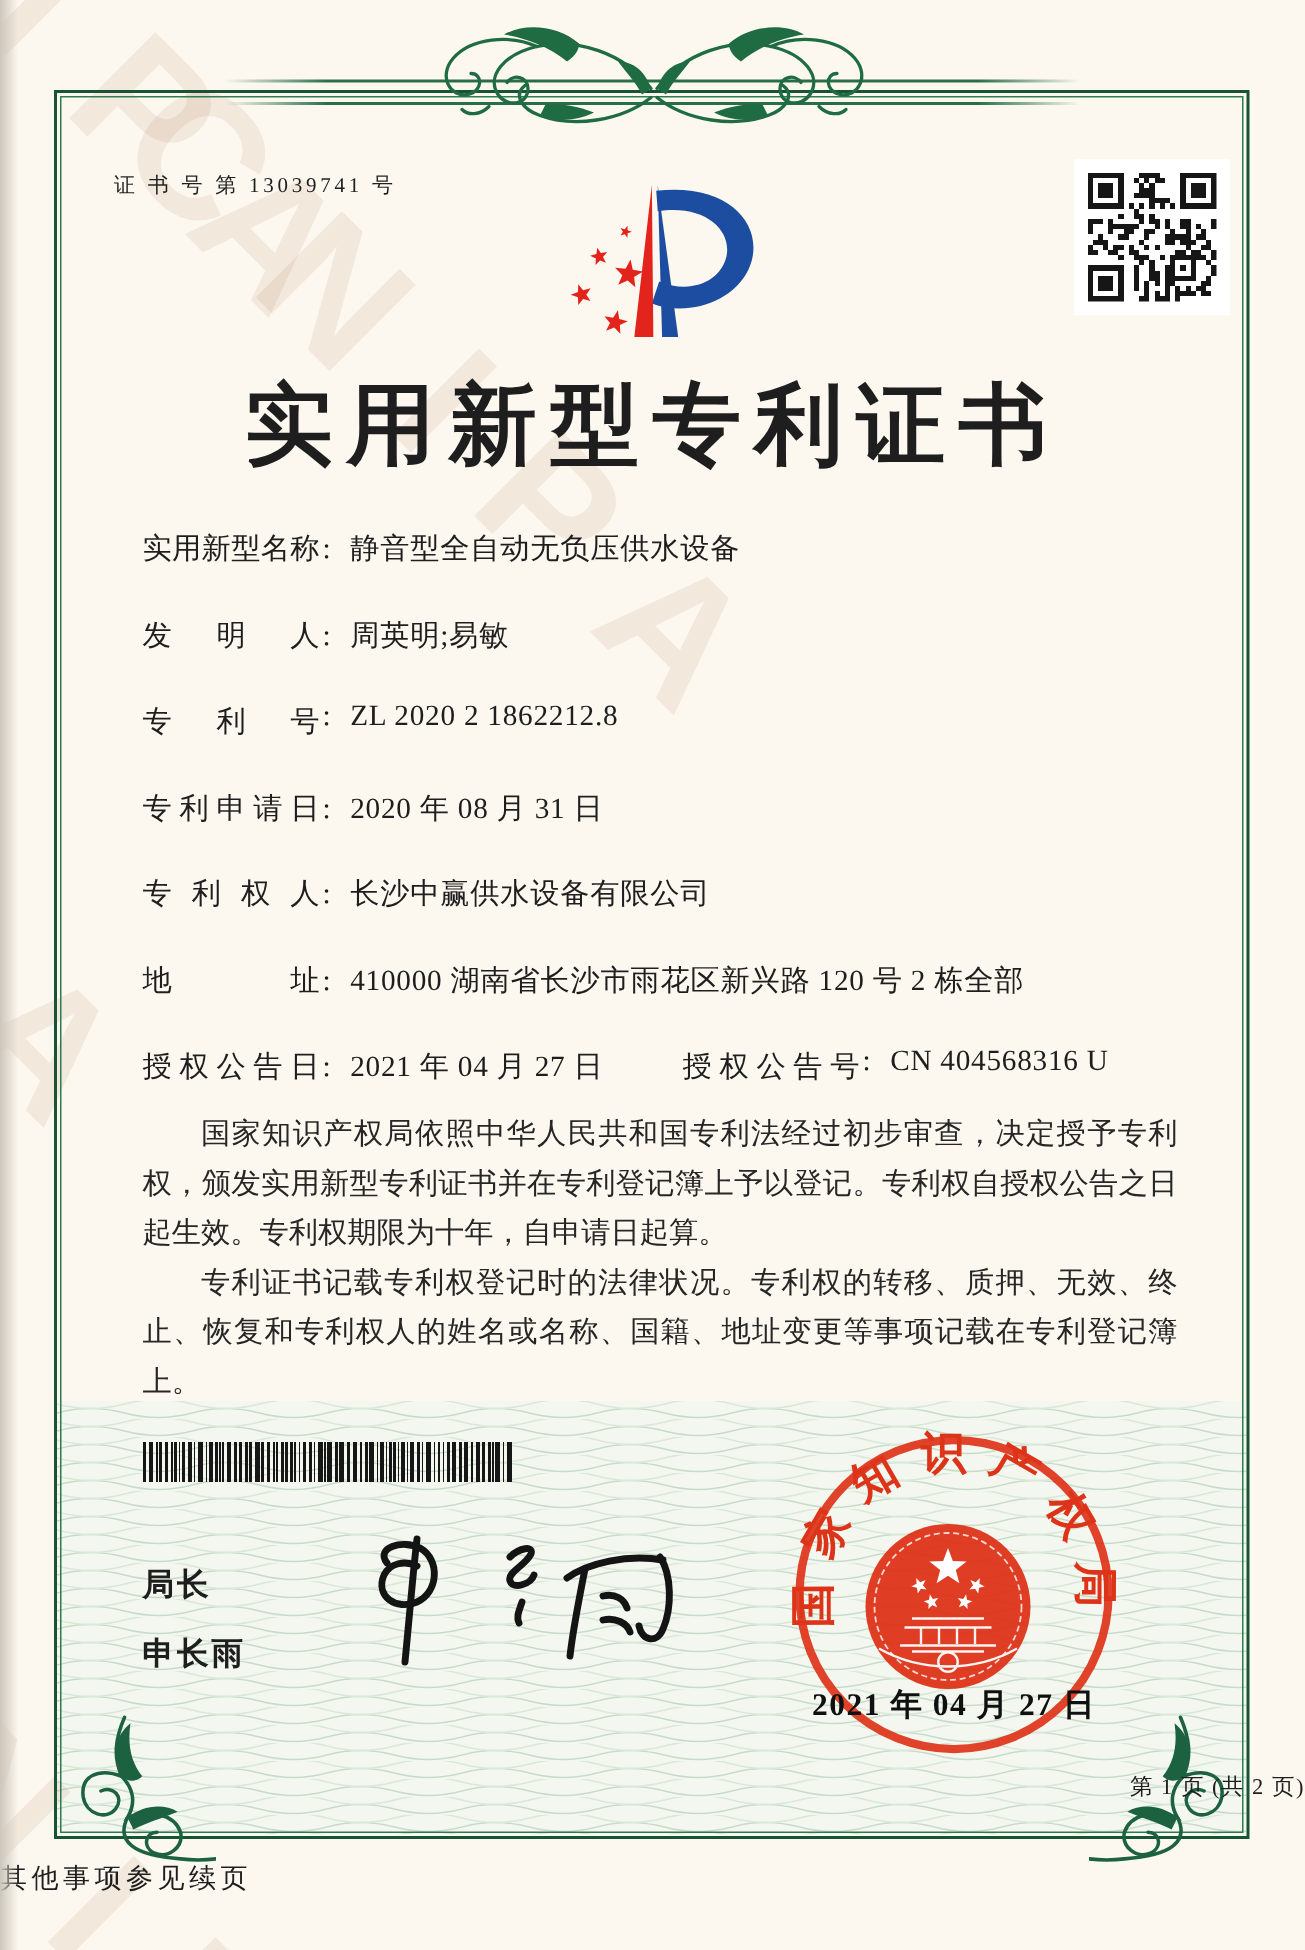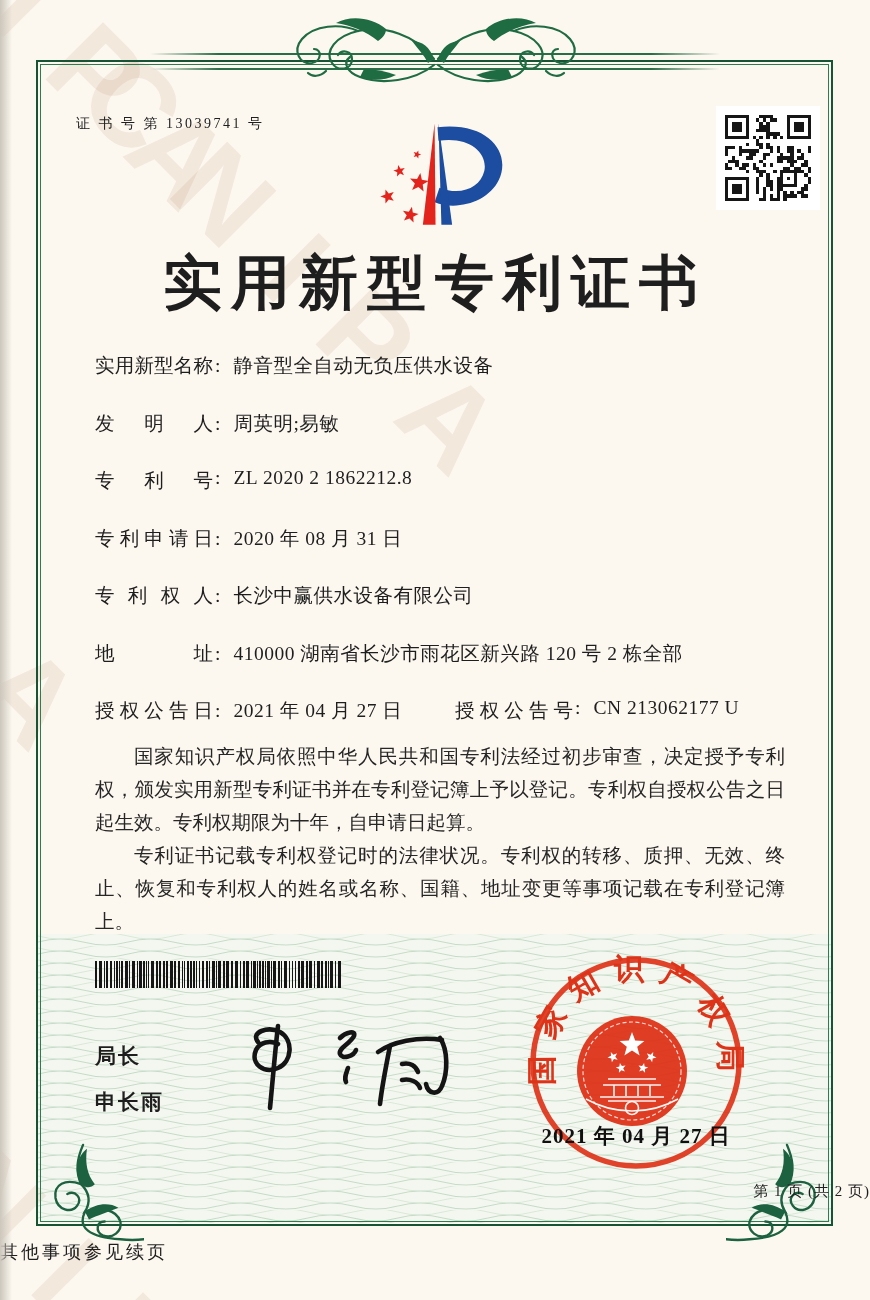--- a/index.html
+++ b/index.html
@@ -321,21 +321,21 @@
     </div>
     <div class="frow">
       <span class="flabel">专利权人</span><span class="fcolon">:</span><span class="fval">长沙中赢供水设备有限公司</span>
     </div>
     <div class="frow">
       <span class="flabel">地址</span><span class="fcolon">:</span><span class="fval">410000 湖南省长沙市雨花区新兴路 120 号 2 栋全部</span>
     </div>
     <div class="frow">
       <span class="flabel">授权公告日</span><span class="fcolon">:</span><span class="fval">2021 年 04 月 27 日</span>
       <span class="pair-abs">
-        <span class="flabel">授权公告号</span><span class="fcolon">:</span><span class="fval">CN 213062177 U</span>
+        <span class="flabel">授权公告号</span><span class="fcolon">:</span><span class="fval">CN 404568316 U</span>
       </span>
     </div>
   </div>
 
   <div class="body-text">
     <p>国家知识产权局依照中华人民共和国专利法经过初步审查，决定授予专利权，颁发实用新型专利证书并在专利登记簿上予以登记。专利权自授权公告之日起生效。专利权期限为十年，自申请日起算。</p>
     <p>专利证书记载专利权登记时的法律状况。专利权的转移、质押、无效、终止、恢复和专利权人的姓名或名称、国籍、地址变更等事项记载在专利登记簿上。</p>
   </div>
 
   <svg class="barcode" id="bar-svg" width="250" height="27" viewBox="0 0 250 27" shape-rendering="crispEdges" aria-hidden="true">

